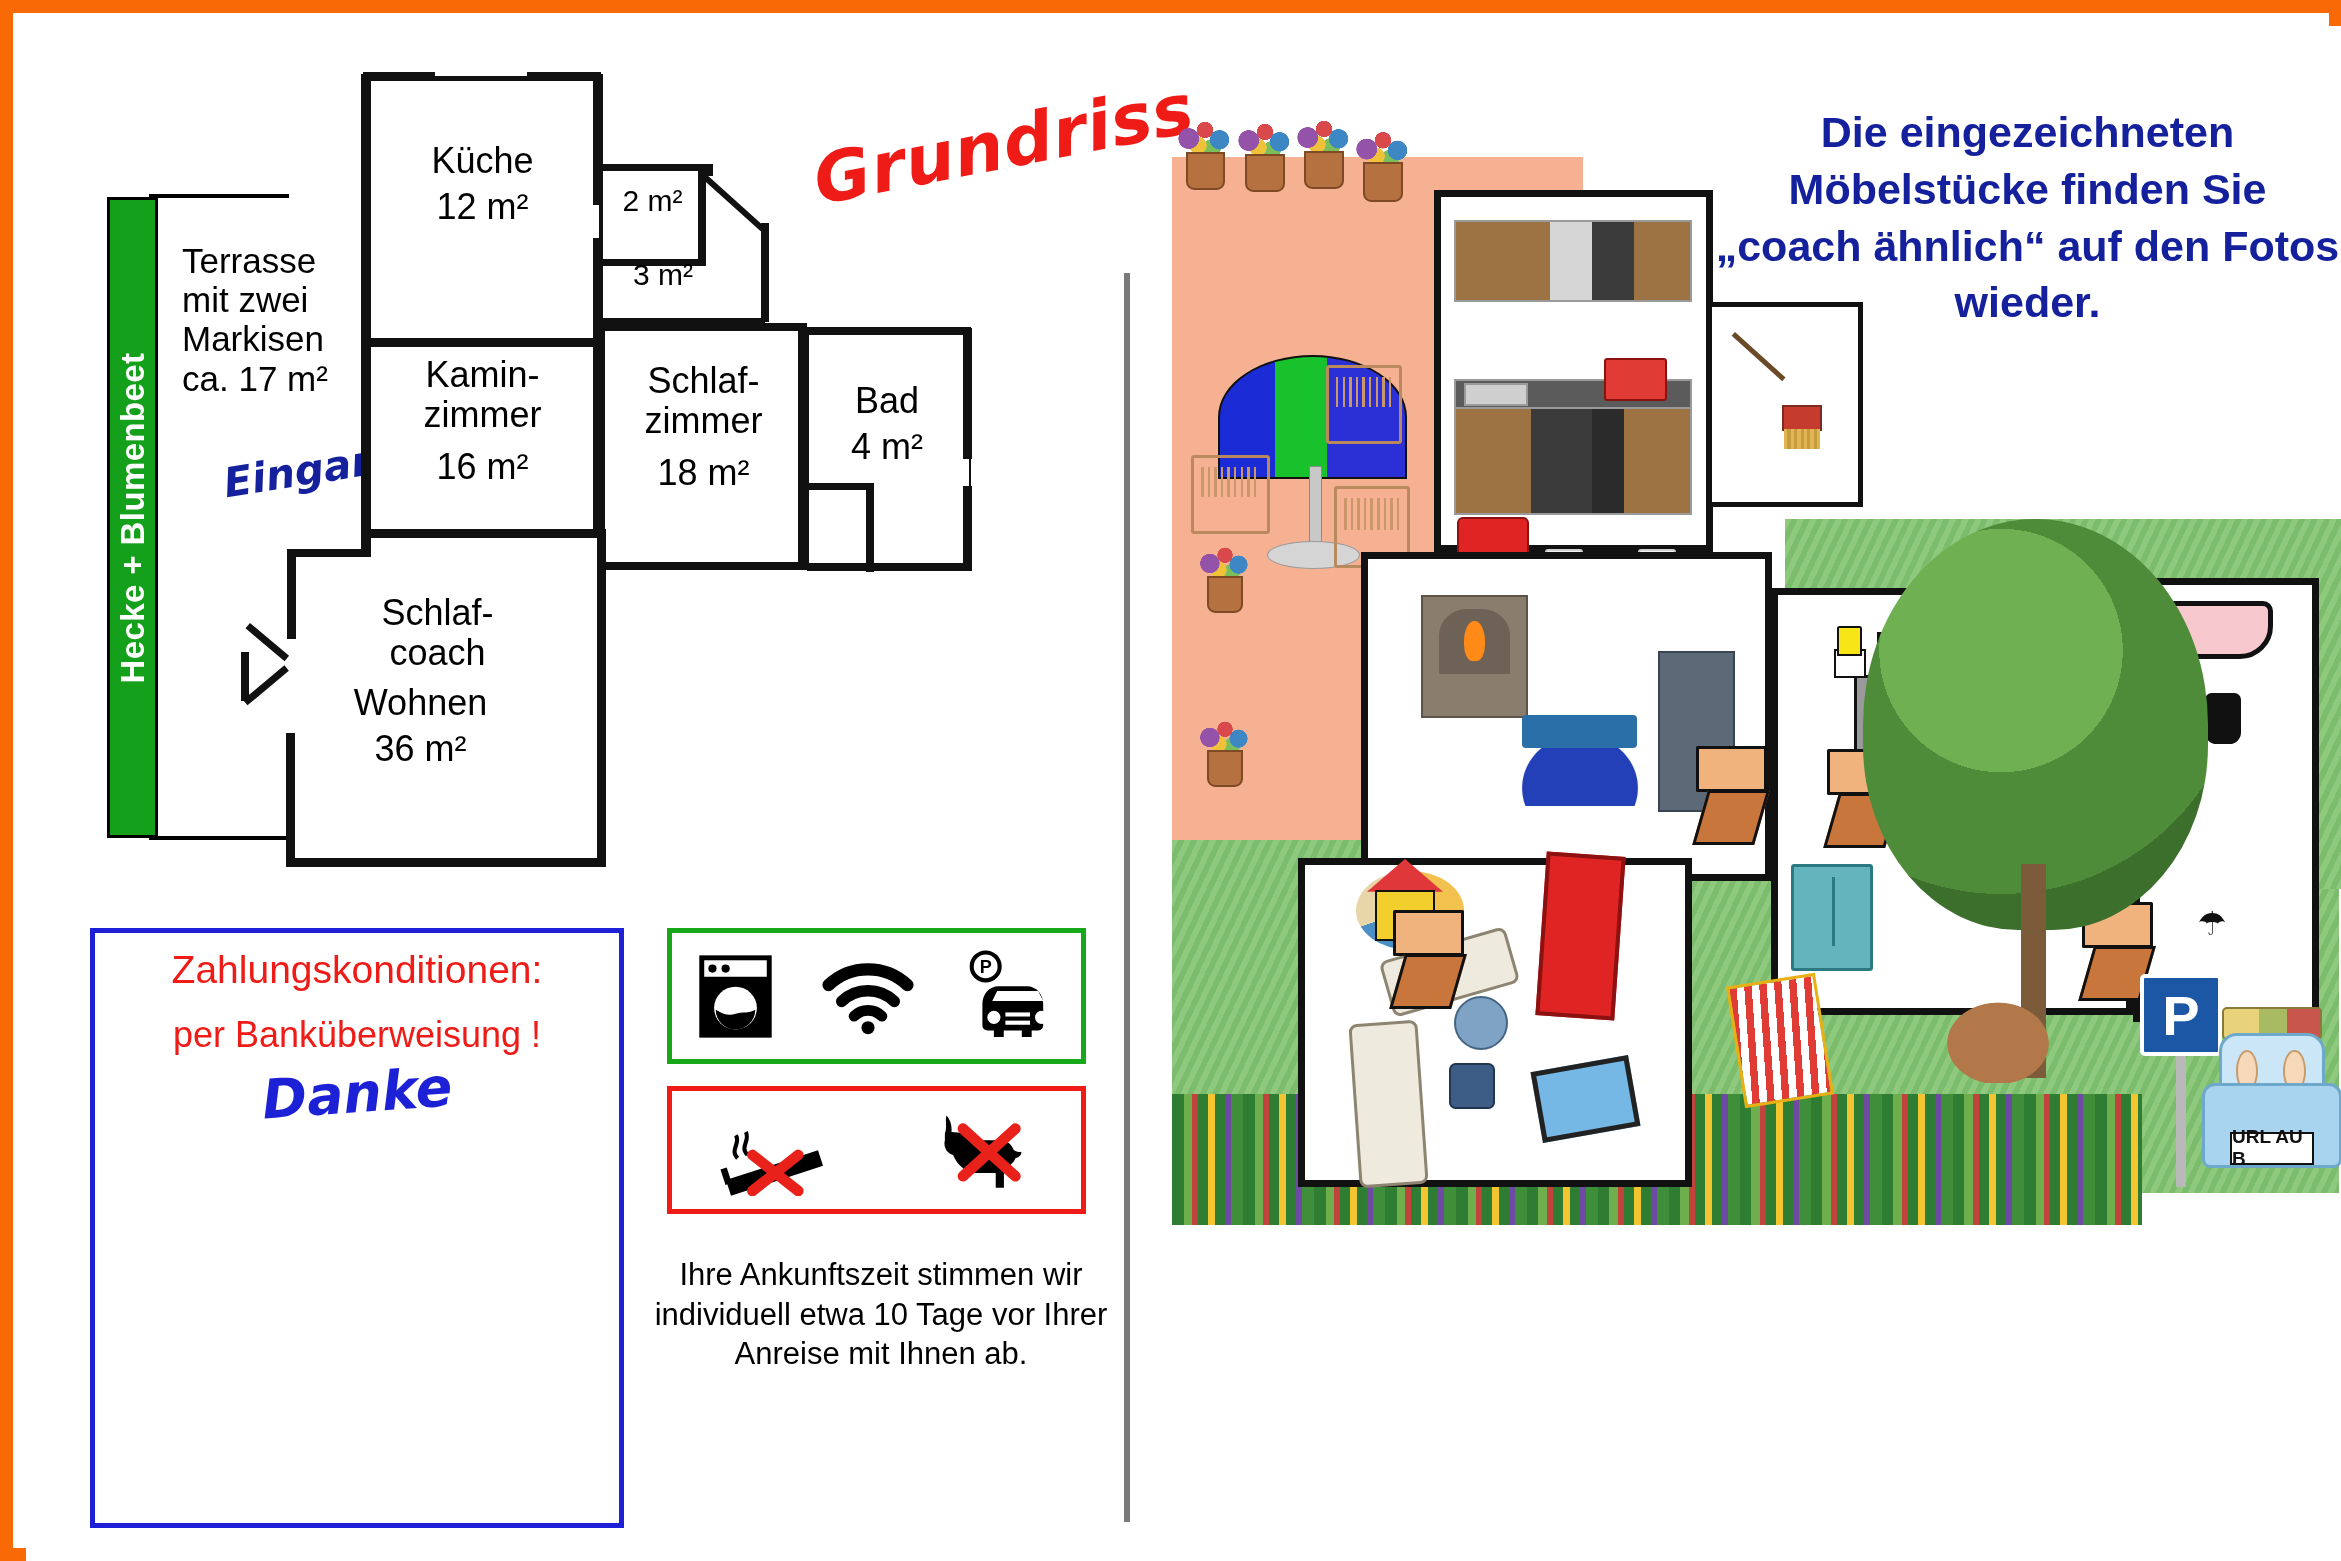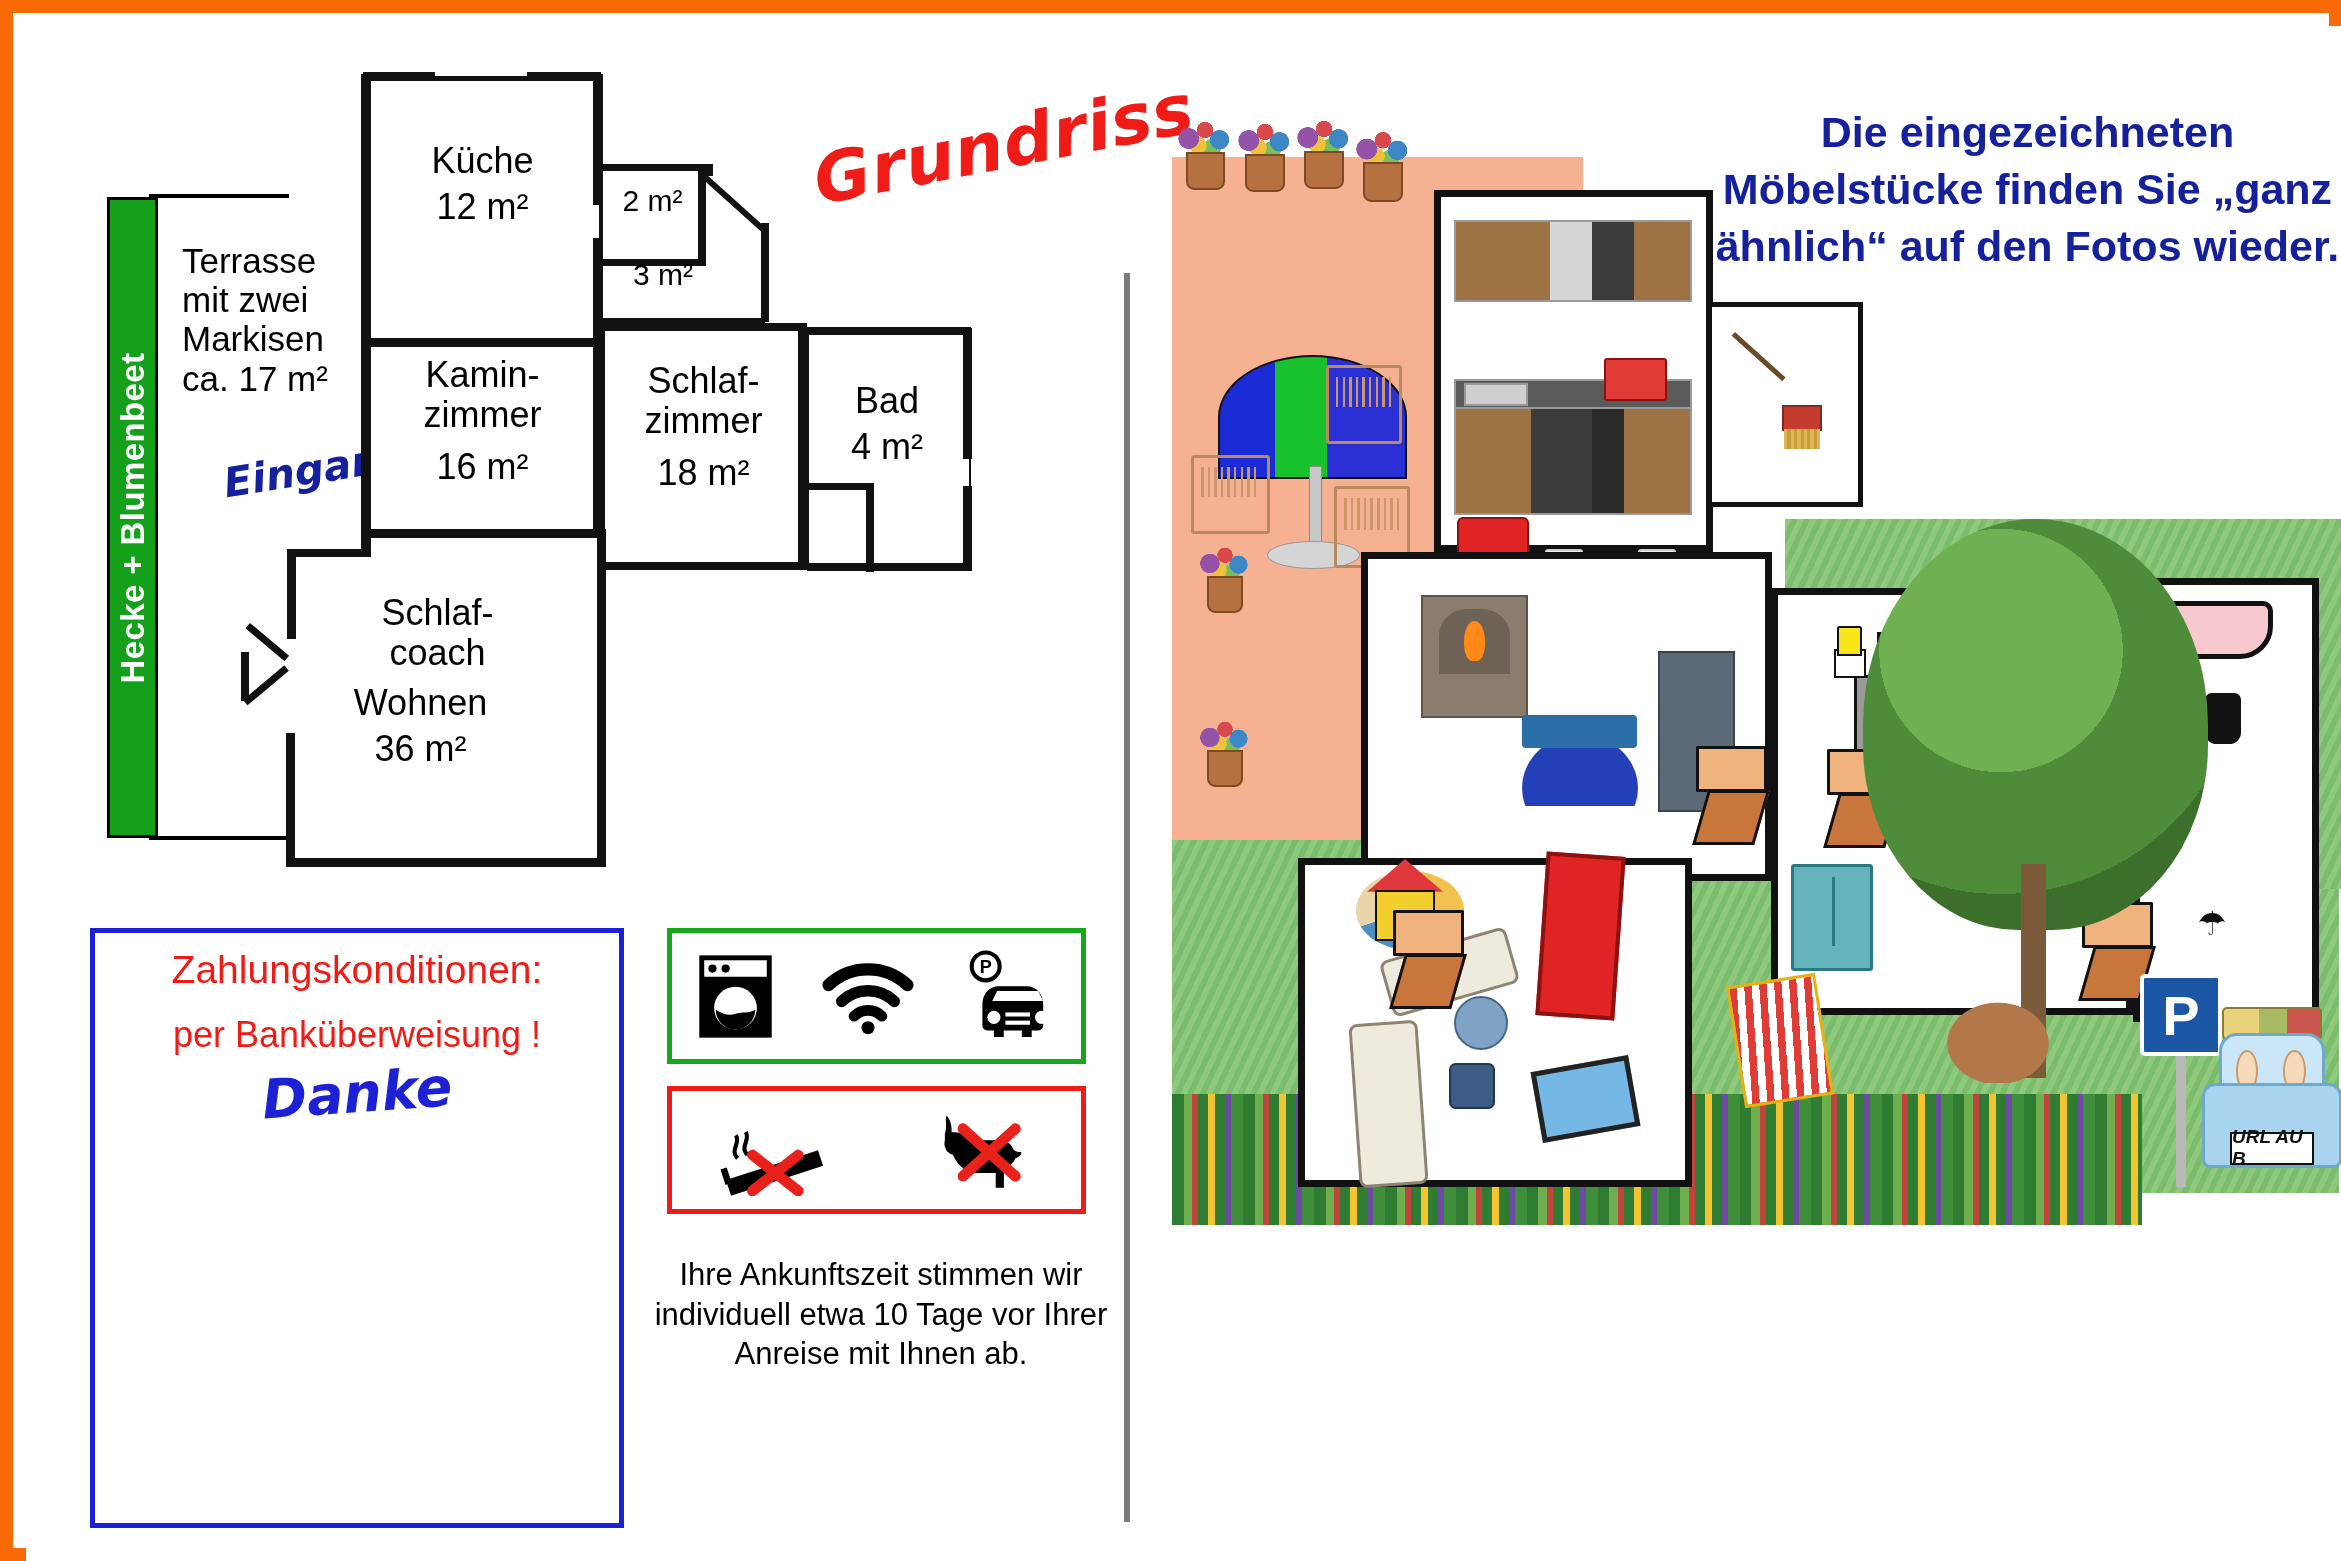--- a/index.html
+++ b/index.html
@@ -126,21 +126,21 @@
       background:linear-gradient(90deg,#1b2bd6 0 30%,#17c22c 30% 58%,#2a2fd6 58% 100%);border:2.5px solid #111;box-sizing:border-box;}
   .umbrella .pole{position:absolute;left:48%;top:52%;width:6%;height:46%;background:#c8c8c8;border:1.6px solid #8a8a8a;}
   .umbrella .base{position:absolute;left:26%;bottom:0;width:48%;height:12%;background:#d5d5d5;border:1.6px solid #9a9a9a;border-radius:50%;}
   .chairR{position:absolute;border:3.3px solid #b88a5e;background:transparent;border-radius:3.3px;box-sizing:border-box;}
   .chairR::after{content:"";position:absolute;left:10%;top:12%;right:10%;height:42%;
       background:repeating-linear-gradient(90deg,#c9976a 0 2.5px,transparent 2.5px 6.6px);}
   .decklounge{position:absolute;background:repeating-linear-gradient(95deg,#e03b34 0 7.4px,#fff 7.4px 15px);
       border:3.3px solid #e8b013;transform:rotate(-9deg);box-sizing:border-box;}
   .psign{position:absolute;background:#1b57a5;border:4.1px solid #fff;border-radius:5px;box-sizing:border-box;
       display:flex;align-items:center;justify-content:center;color:#fff;font-weight:bold;}
-  .car{position:absolute;font-style:italic;}
+  .car{position:absolute;}
   .car .body{position:absolute;left:0;bottom:8%;width:100%;height:52%;background:#a9d4ef;border:3.3px solid #6ea9cc;border-radius:13px 13px 8.2px 8.2px;box-sizing:border-box;}
   .car .cabin{position:absolute;left:12%;bottom:50%;width:76%;height:40%;background:#cbe6f7;border:3.3px solid #6ea9cc;border-radius:18px 18px 0 0;box-sizing:border-box;}
   .car .plate{position:absolute;left:20%;bottom:10%;width:60%;height:20%;background:#fff;border:2.5px solid #111;
       display:flex;align-items:center;justify-content:center;font-size:19px;font-weight:bold;color:#111;box-sizing:border-box;}
   .car .lug{position:absolute;left:14%;bottom:86%;width:72%;height:20%;
       background:linear-gradient(90deg,#e8d27a 0 36%,#a8bb62 36% 66%,#c9564d 66% 100%);border:2.5px solid #8a7a3a;border-radius:5px;box-sizing:border-box;}
   .kid{position:absolute;bottom:54%;width:16%;height:26%;border-radius:50%;background:#f6d9b8;border:2.5px solid #c99a6a;box-sizing:border-box;}
   .broom{position:absolute;}
   .broom .stick{position:absolute;left:0;top:0;width:78%;height:78%;border-top:5.8px solid #6b4a28;transform:rotate(42deg);transform-origin:left top;}
   .broom .head{position:absolute;right:0;bottom:0;width:46%;height:26%;background:#c53c2e;border:2.5px solid #7e2a20;box-sizing:border-box;}
@@ -450,19 +450,19 @@
       <div class="kid" style="left:24%;"></div>
       <div class="kid" style="left:58%;"></div>
       <div class="body"></div>
       <div class="plate">URL AU B</div>
     </div>
 
   </div>
 
   <div id="noteR">Die eingezeichneten
 Möbelstücke finden
-Sie „ganz ähnlich“
+Sie „coach ähnlich“
 auf den Fotos
 wieder.</div>
 
 </div>
 </div>
 
 
 </body></html>

